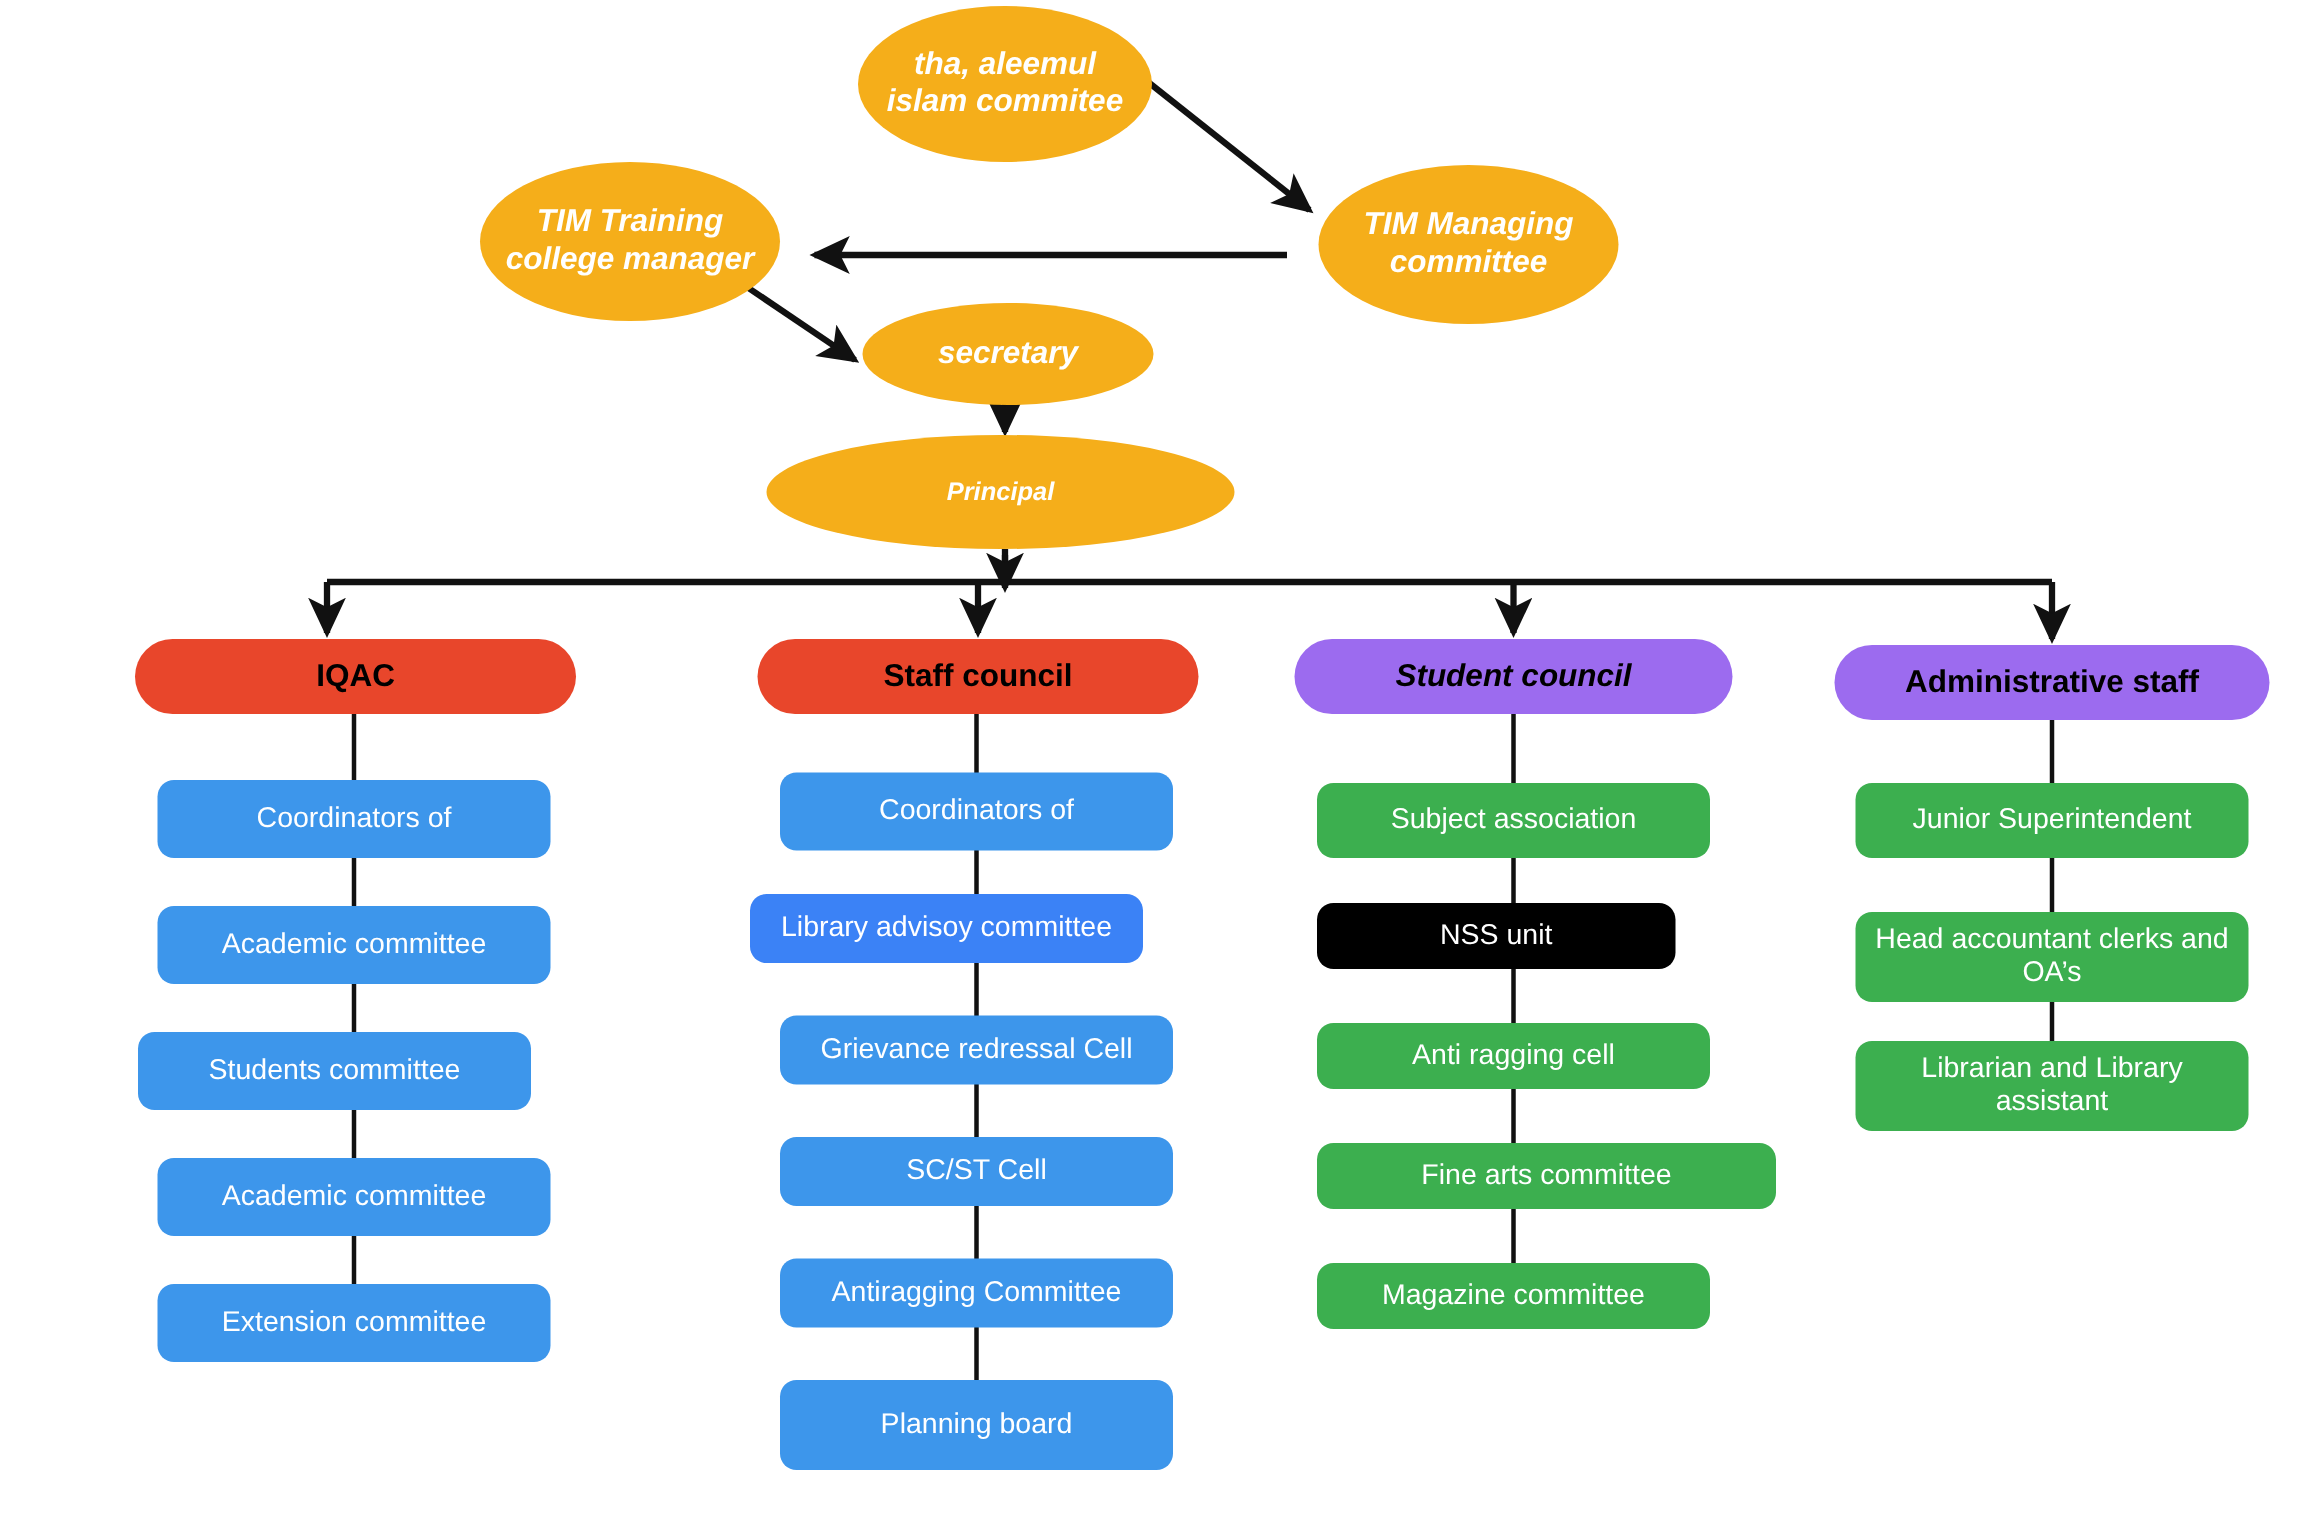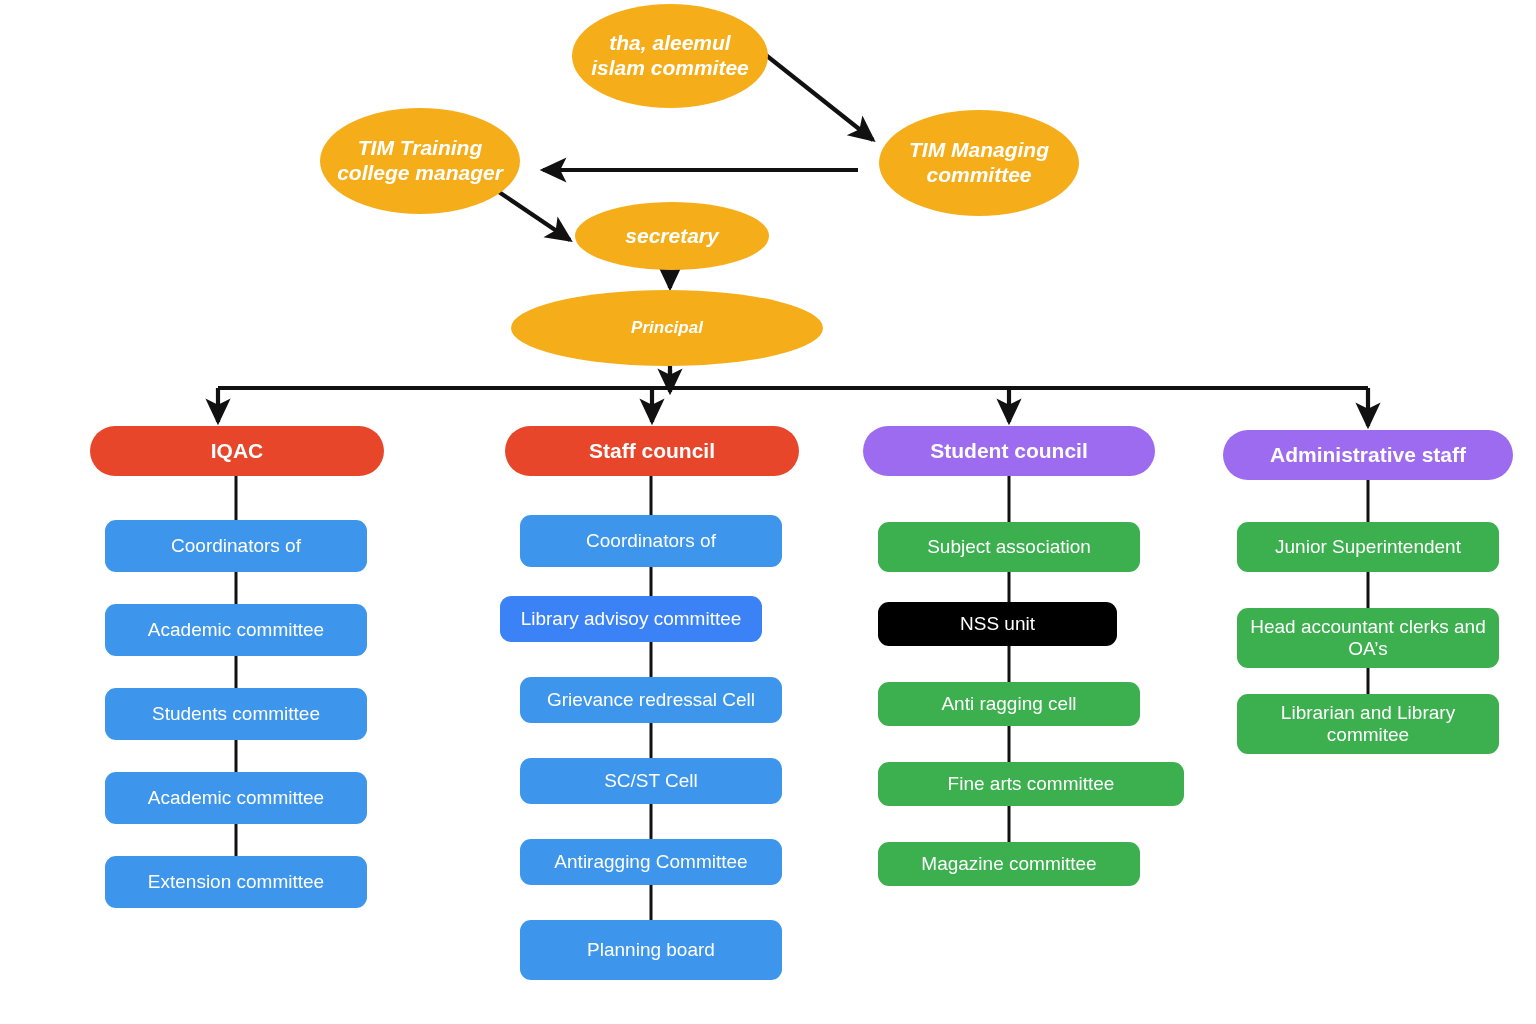--- a/index.html
+++ b/index.html
@@ -46,21 +46,21 @@
   }
 
   
   .dept-head {
     position: absolute;
     display: flex;
     align-items: center;
     justify-content: center;
     text-align: center;
     border-radius: 26px;
-    color: #ffffff;
+    color: #000000;
     font-weight: bold;
     font-size: 21px;
     box-sizing: border-box;
     padding: 0 14px;
     line-height: 1.1;
     z-index: 3;
   }
 
   
   .item-box {
@@ -140,21 +140,21 @@
       </div>
       <div class="dept-head" style="left: 90px; top: 426px; width: 294px; height: 50px; background: rgb(232, 70, 43);">
         <span>IQAC</span>
       </div>
       <div class="item-box" style="left: 105px; top: 520px; width: 262px; height: 52px; background: rgb(61, 150, 235);">
         <span>Coordinators of</span>
       </div>
       <div class="item-box" style="left: 105px; top: 604px; width: 262px; height: 52px; background: rgb(61, 150, 235);">
         <span>Academic committee</span>
       </div>
-      <div class="item-box" style="left: 105px; top: 688px; width: 262px; height: 52px; background: rgb(61, 150, 235);">
+      <div class="item-box" style="left: 92px; top: 688px; width: 262px; height: 52px; background: rgb(61, 150, 235);">
         <span>Students committee</span>
       </div>
       <div class="item-box" style="left: 105px; top: 772px; width: 262px; height: 52px; background: rgb(61, 150, 235);">
         <span>Academic committee</span>
       </div>
       <div class="item-box" style="left: 105px; top: 856px; width: 262px; height: 52px; background: rgb(61, 150, 235);">
         <span>Extension committee</span>
       </div>
       <div class="dept-head" style="left: 505px; top: 426px; width: 294px; height: 50px; background: rgb(232, 70, 43);">
         <span>Staff council</span>
@@ -170,21 +170,21 @@
       </div>
       <div class="item-box" style="left: 520px; top: 758px; width: 262px; height: 46px; background: rgb(61, 150, 235);">
         <span>SC/ST Cell</span>
       </div>
       <div class="item-box" style="left: 520px; top: 839px; width: 262px; height: 46px; background: rgb(61, 150, 235); text-align: center;">
         <span>Antiragging Committee</span>
       </div>
       <div class="item-box" style="left: 520px; top: 920px; width: 262px; height: 60px; background: rgb(61, 150, 235);">
         <span>Planning board</span>
       </div>
-      <div class="dept-head" style="left: 863px; top: 426px; width: 292px; height: 50px; background: rgb(156, 107, 239);">
+      <div class="dept-head" style="left: 863px; top: 426px; width: 292px; height: 50px; background: rgb(156, 107, 239); font-style: italic;">
         <span>Student council</span>
       </div>
       <div class="item-box" style="left: 878px; top: 522px; width: 262px; height: 50px; background: rgb(60, 175, 79);">
         <span>Subject association</span>
       </div>
       <div class="item-box" style="left: 878px; top: 602px; width: 239px; height: 44px; background: #000000;">
         <span>NSS unit</span>
       </div>
       <div class="item-box" style="left: 878px; top: 682px; width: 262px; height: 44px; background: rgb(60, 175, 79);">
         <span>Anti ragging cell</span>
@@ -198,17 +198,17 @@
       <div class="dept-head" style="left: 1223px; top: 430px; width: 290px; height: 50px; background: rgb(156, 107, 239);">
         <span>Administrative staff</span>
       </div>
       <div class="item-box" style="left: 1237px; top: 522px; width: 262px; height: 50px; background: rgb(60, 175, 79);">
         <span>Junior Superintendent</span>
       </div>
       <div class="item-box" style="left: 1237px; top: 608px; width: 262px; height: 60px; background: rgb(60, 175, 79);">
         <span>Head accountant clerks and OA’s</span>
       </div>
       <div class="item-box" style="left: 1237px; top: 694px; width: 262px; height: 60px; background: rgb(60, 175, 79);">
-        <span>Librarian and Library commitee</span>
+        <span>Librarian and Library assistant</span>
       </div>
     </div>
 
 </div>
 
 </body></html>

